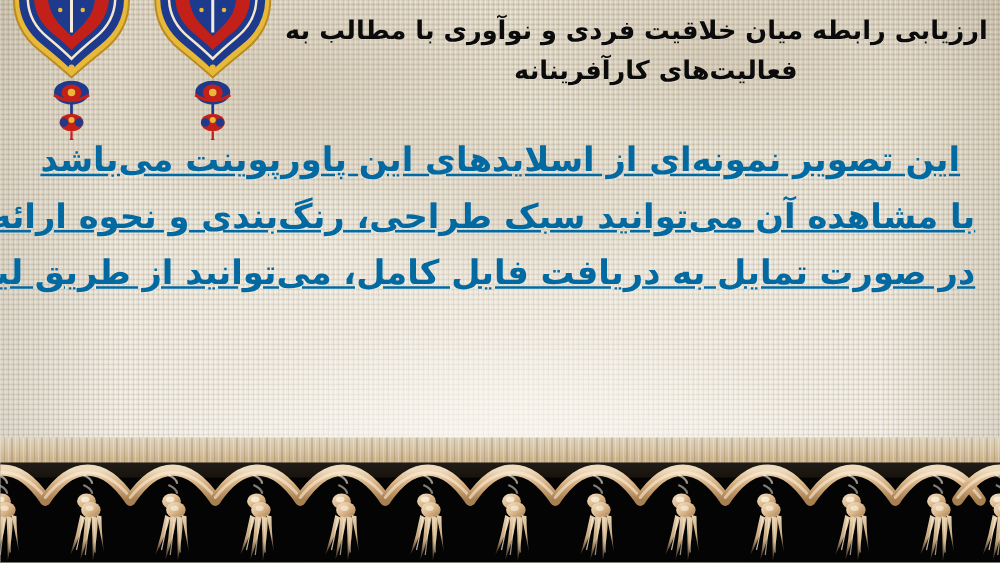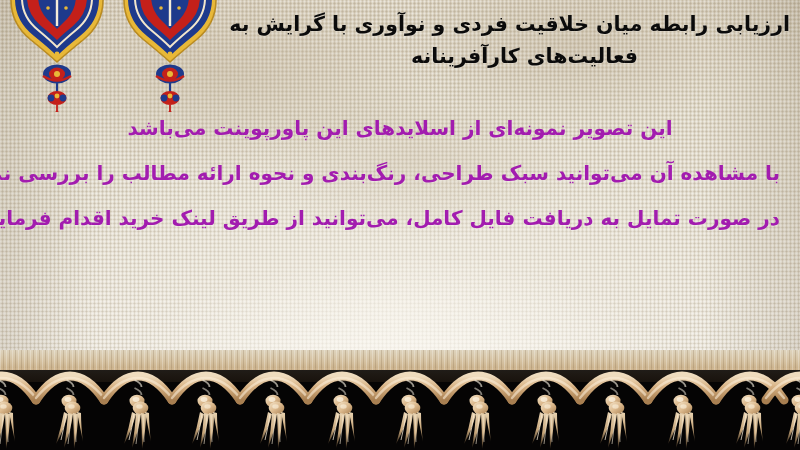--- a/index.html
+++ b/index.html
@@ -92,27 +92,28 @@
   }
 
   .body-block {
     position: absolute;
     top: 106px;
     left: 20px;
     width: 760px;
     text-align: center;
   }
   .body-line {
-    color: #a21caf;
-    font-size: 20px;
+    color: #0369a1;
+    font-size: 27px;
     line-height: 45px;
     font-weight: 700;
     letter-spacing: -0.2px;
     text-shadow: 0 1px 0 rgba(255,255,255,0.20);
     white-space: nowrap;
+    text-decoration: underline;
   }
 
   
   .bottom-band {
     position: absolute;
     left: 0;
     bottom: 0;
     width: 800px;
     height: 100px;
     z-index: 4;
@@ -216,21 +217,21 @@
       <use href="#pendantShape"></use>
     </g>
     <g transform="translate(170,74)">
       <use href="#dropShape"></use>
     </g>
   </svg>
 
   <div class="text-layer">
 
     <div class="title-block">
-      <div class="title-line l1">ارزیابی رابطه میان خلاقیت فردی و نوآوری با گرایش به</div>
+      <div class="title-line l1">ارزیابی رابطه میان خلاقیت فردی و نوآوری با مطالب به</div>
       <div class="title-line l2">فعالیت‌های کارآفرینانه</div>
     </div>
 
     <div class="body-block">
       <div class="body-line">این تصویر نمونه‌ای از اسلایدهای این پاورپوینت می‌باشد</div>
       <div class="body-line">با مشاهده آن می‌توانید سبک طراحی، رنگ‌بندی و نحوه ارائه مطالب را بررسی نمایید</div>
       <div class="body-line">در صورت تمایل به دریافت فایل کامل، می‌توانید از طریق لینک خرید اقدام فرمایید</div>
     </div>
 
   </div>

